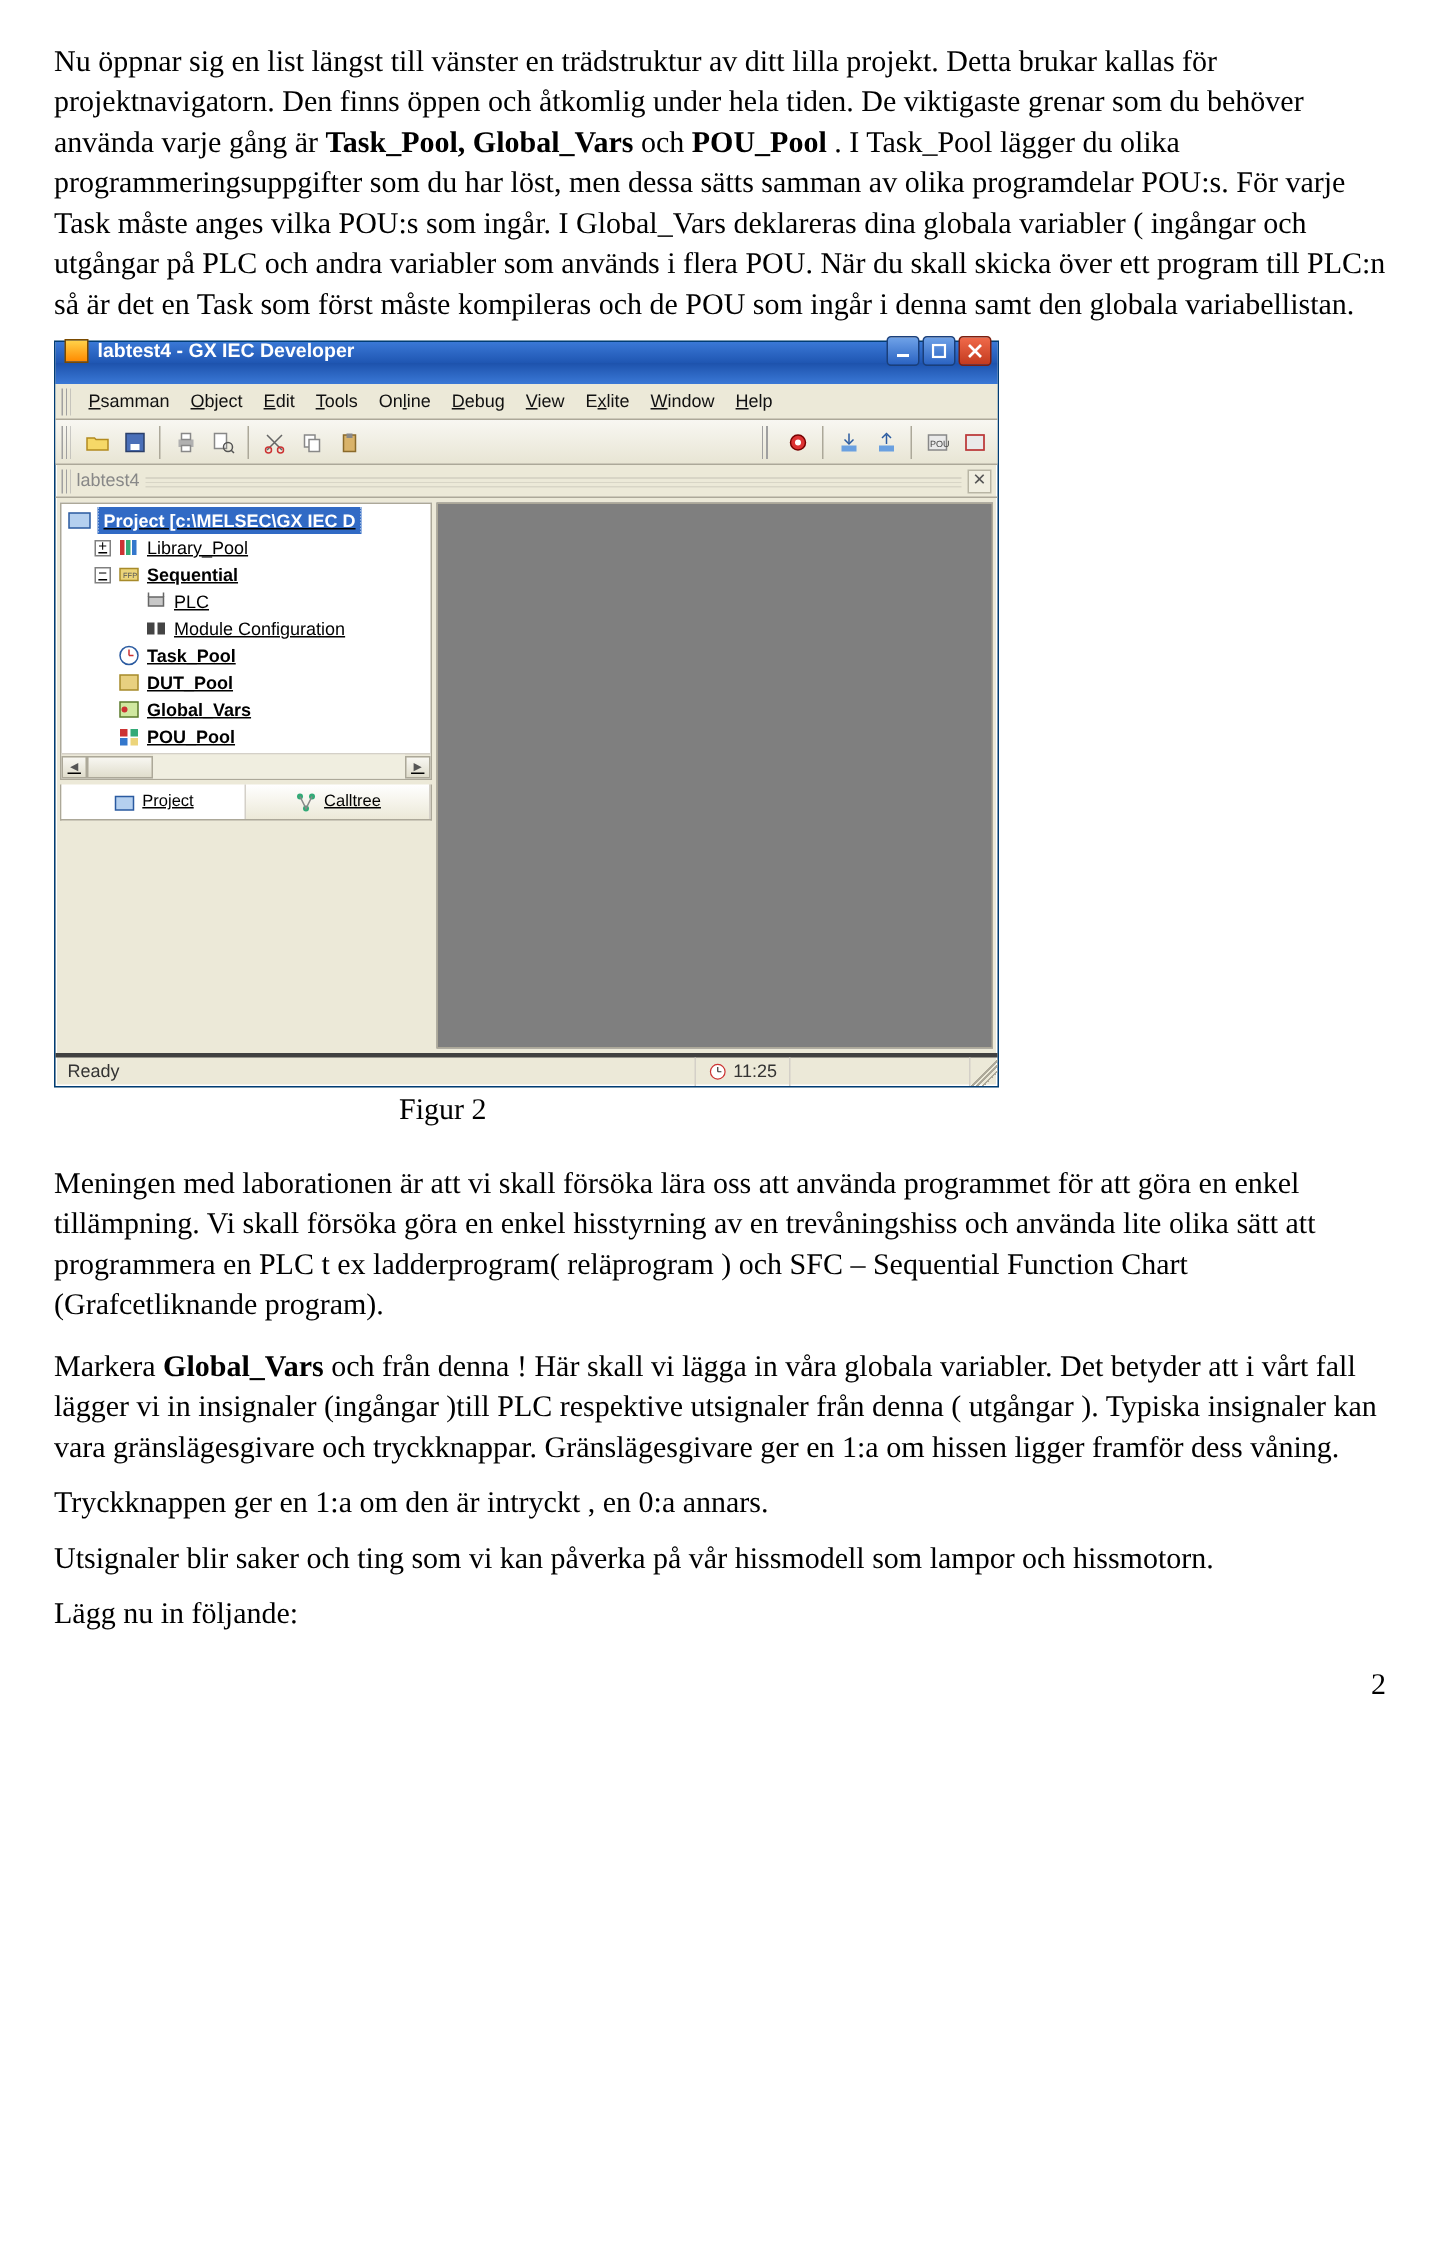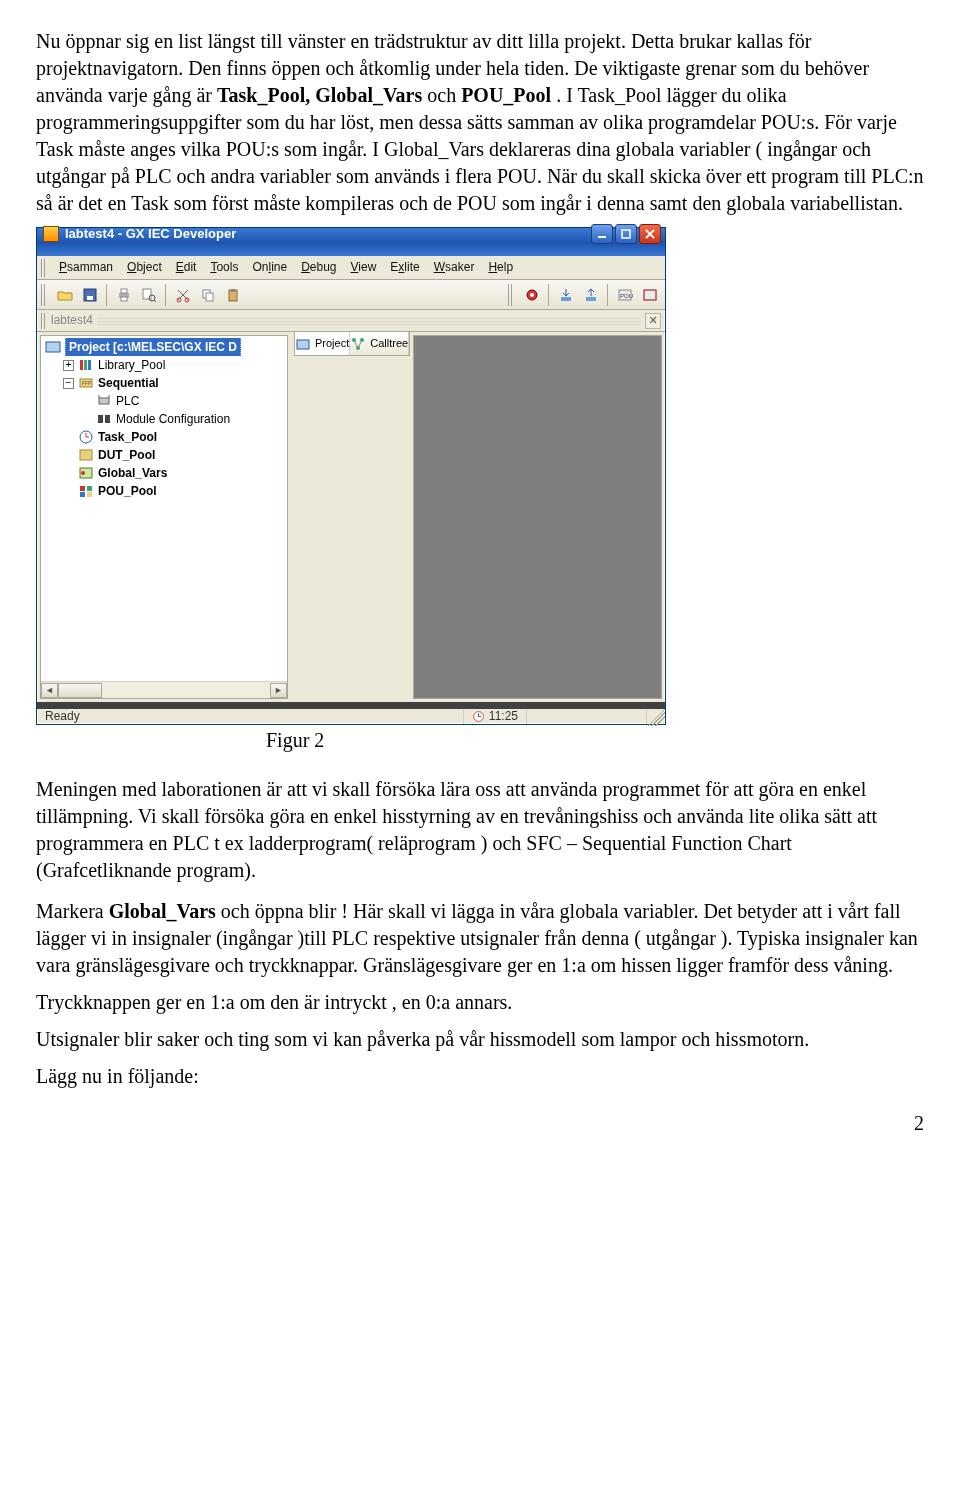--- a/index.html
+++ b/index.html
@@ -209,21 +209,21 @@
 
   .canvas {
     flex:1;
     background:#7f7f7f;
     margin:3px 3px 3px 0;
     border:1px solid #aca899;
   }
 
   .statusbar {
     height:22px;
-    border-top:7px solid #404040;
+    border-top:3px solid #404040;
     display:flex;
     align-items:center;
     font-size:12px;
     color:#333;
   }
   .status-cell {
     padding:0 8px;
     height:100%;
     display:flex;align-items:center;
     border-right:1px solid #d4d0c8;
@@ -290,21 +290,21 @@
   <div class="menubar">
     <div class="grip"></div>
     <span class="menu-item"><span class="ul">P</span><span>samman</span></span>
     <span class="menu-item"><span class="ul">O</span><span>bject</span></span>
     <span class="menu-item"><span class="ul">E</span><span>dit</span></span>
     <span class="menu-item"><span class="ul">T</span><span>ools</span></span>
     <span class="menu-item"><span>On</span><span class="ul">l</span><span>ine</span></span>
     <span class="menu-item"><span class="ul">D</span><span>ebug</span></span>
     <span class="menu-item"><span class="ul">V</span><span>iew</span></span>
     <span class="menu-item"><span>E</span><span class="ul">x</span><span>lite</span></span>
-    <span class="menu-item"><span class="ul">W</span><span>saker</span></span>
+    <span class="menu-item"><span class="ul">W</span><span>indow</span></span>
     <span class="menu-item"><span class="ul">H</span><span>elp</span></span>
   </div>
 
   <div class="toolbar">
     <div class="tb-grip"></div>
     <div class="tb-btn">
         <svg viewBox="0 0 16 16">
           <path d="M1 5 h5 l1 1 h8 v7 H1z" fill="#f6d867" stroke="#b28a1f"></path>
         </svg>
       </div>
@@ -386,21 +386,21 @@
   </div>
 
   <div class="crumbbar">
     <div class="grip"></div>
     <span>labtest4</span>
     <div class="filler"></div>
     <div class="close-x">✕</div>
   </div>
 
   <div class="work-area">
-    <div style="display:flex;flex-direction:row;">
+    <div style="display:flex;flex-direction:column;text-decoration:underline;">
       <div class="side-panel">
         <div class="tree">
 
           <div class="tree-row">
             <span class="tree-icon">
                 <svg viewBox="0 0 16 16">
                   <rect x="1" y="3" width="14" height="10" fill="#b5d0ef" stroke="#2a5aa0"></rect>
                 </svg>
               </span>
             <span class="sel b">Project [c:\MELSEC\GX IEC D</span>
@@ -547,19 +547,19 @@
     <div class="resize-grip"></div>
   </div>
 
 </div>
 
 <p class="figure-caption">Figur 2</p>
 
 <p class="para para-last">Meningen med laborationen är att vi skall försöka lära oss att använda programmet för att göra en enkel tillämpning. Vi skall försöka göra en enkel hisstyrning av en trevåningshiss och använda lite olika sätt att programmera en PLC  t ex ladderprogram( reläprogram ) och SFC – Sequential Function Chart (Grafcetliknande program).</p>
 
 <p class="para">
-  <span>Markera </span><span class="b">Global_Vars</span><span> och öppna blir</span><span> ! Här skall vi lägga in våra globala variabler. Det betyder att i vårt fall lägger vi in insignaler (ingångar )till PLC respektive utsignaler från denna ( utgångar ). Typiska insignaler kan vara gränslägesgivare och tryckknappar. Gränslägesgivare ger en 1:a om hissen ligger framför dess våning.</span>
+  <span>Markera </span><span class="b">Global_Vars</span><span> och från denna</span><span> ! Här skall vi lägga in våra globala variabler. Det betyder att i vårt fall lägger vi in insignaler (ingångar )till PLC respektive utsignaler från denna ( utgångar ). Typiska insignaler kan vara gränslägesgivare och tryckknappar. Gränslägesgivare ger en 1:a om hissen ligger framför dess våning.</span>
 </p>
 <p class="para">Tryckknappen ger en 1:a om den är intryckt , en 0:a annars.</p>
 <p class="para">Utsignaler blir saker och ting som vi kan påverka på vår hissmodell som lampor och hissmotorn.</p>
 <p class="para">Lägg nu in följande:</p>
 
 <p class="page-num">2</p>
 
 </body></html>

